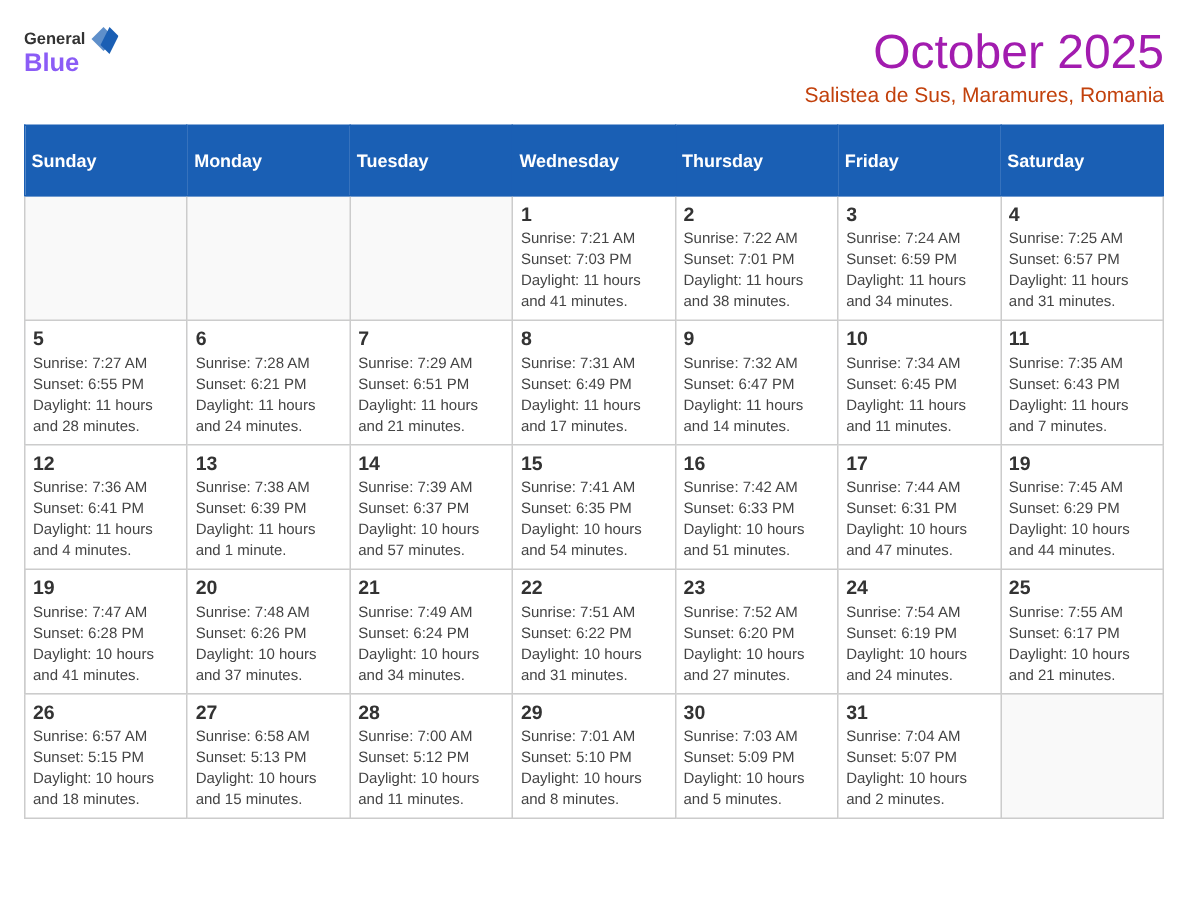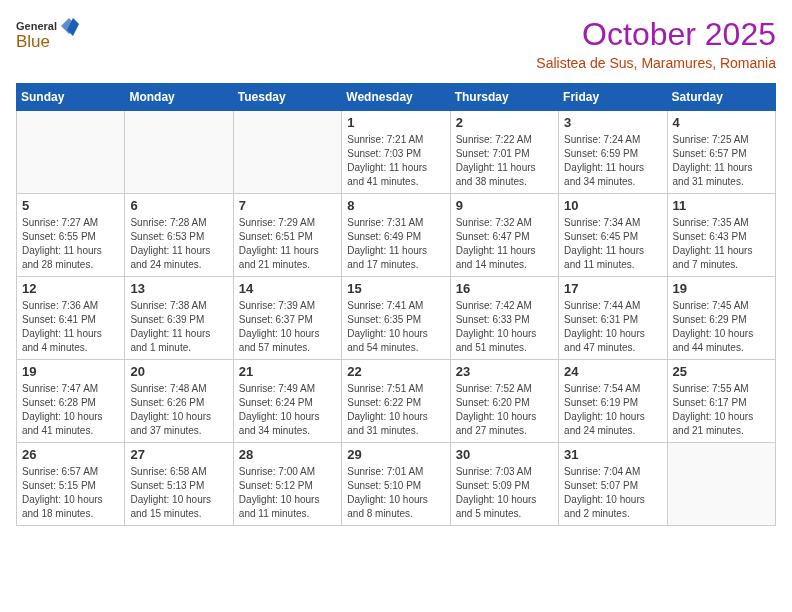--- a/index.html
+++ b/index.html
@@ -41,21 +41,21 @@
     .calendar {
       width: 100%;
       border-collapse: collapse;
       border: 1px solid #ccc;
     }
     .calendar th {
       background: #1a5fb4;
       color: #fff;
       font-size: 12px;
       font-weight: bold;
-      padding: 6px 4px;
+      padding: 16px 4px;
       text-align: left;
       border: 1px solid #1a5fb4;
     }
     .calendar td {
       border: 1px solid #ccc;
       vertical-align: top;
       padding: 4px 5px;
       font-size: 10px;
       color: #333;
       min-width: 100px;
@@ -86,21 +86,21 @@
 
 <div class="header">
   <div class="logo">
     <div class="logo-row">
       <span style="font-size:11px;font-weight:bold;color:#333;">General</span>
       <svg width="20" height="20" viewBox="0 0 20 20" style="margin-left:2px;vertical-align:middle;">
         <polygon points="10,2 18,10 10,18 2,10" fill="#1a5fb4" opacity="0.7"></polygon>
         <polygon points="14,2 20,8 14,20 8,14" fill="#1a5fb4"></polygon>
       </svg>
     </div>
-    <span style="font-size:17px;font-weight:normal;color:#a16207;margin-top:-4px;">Blue</span>
+    <span style="font-size:17px;font-weight:bold;color:#8b5cf6;margin-top:-4px;">Blue</span>
   </div>
   <div class="title-area">
     <div class="month-title">October 2025</div>
     <div class="location">Salistea de Sus, Maramures, Romania</div>
   </div>
 </div>
 
 <table class="calendar">
   <thead>
     <tr>
@@ -151,21 +151,21 @@
         <td>
           <span class="day-num">5</span>
           <div class="day-info" style="white-space: pre-line;">Sunrise: 7:27 AM
 Sunset: 6:55 PM
 Daylight: 11 hours
 and 28 minutes.</div>
         </td>
         <td>
           <span class="day-num">6</span>
           <div class="day-info" style="white-space: pre-line;">Sunrise: 7:28 AM
-Sunset: 6:53 PM
+Sunset: 6:21 PM
 Daylight: 11 hours
 and 24 minutes.</div>
         </td>
         <td>
           <span class="day-num">7</span>
           <div class="day-info" style="white-space: pre-line;">Sunrise: 7:29 AM
 Sunset: 6:51 PM
 Daylight: 11 hours
 and 21 minutes.</div>
         </td>

